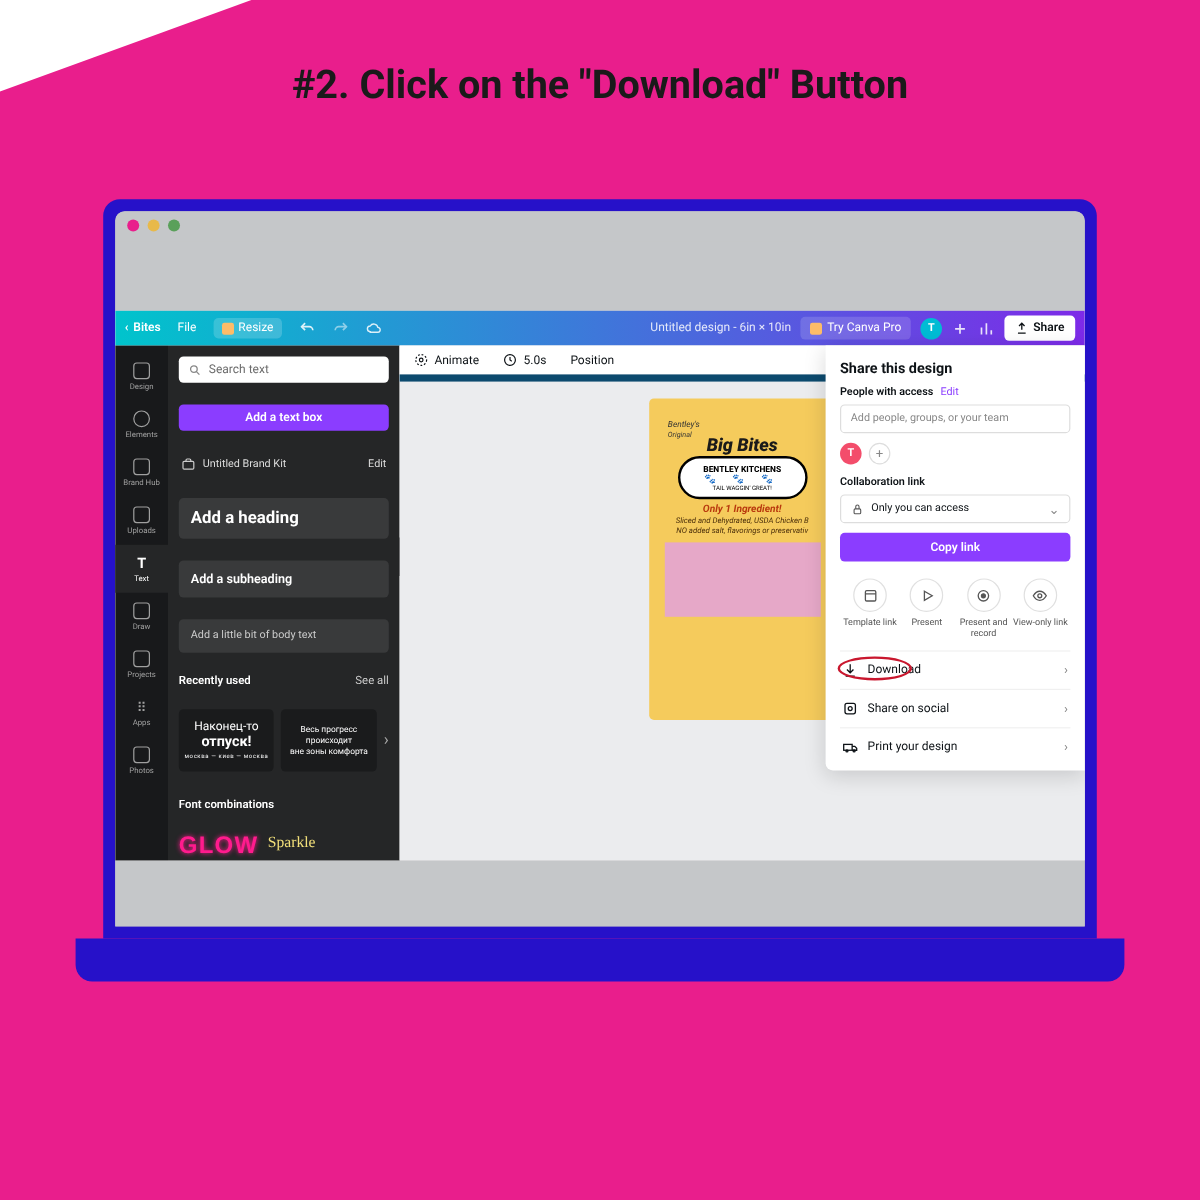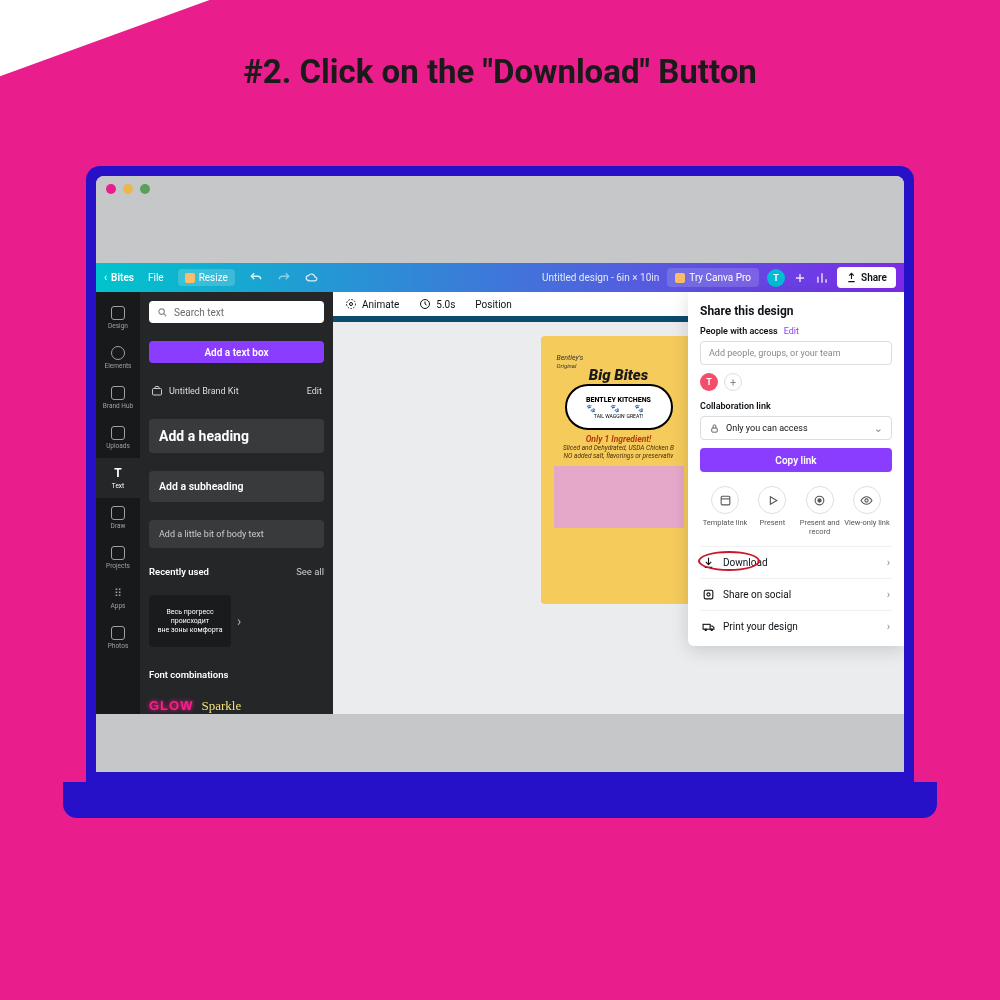--- a/index.html
+++ b/index.html
@@ -125,34 +125,34 @@
 .brandkit-row .left { display: flex; align-items: center; gap: 6px; }
 .text-block { background: #393a3b; border-radius: 4px; padding: 9px 10px; }
 .heading-1 { font-size: 14px; font-weight: 700; }
 .heading-2 { font-size: 10.5px; font-weight: 600; }
 .body-text { font-size: 9px; color: #ccc; }
 .section-row { display: flex; justify-content: space-between; align-items: center; font-size: 9.5px; color: #ccc; }
 .recent-row { display: flex; gap: 6px; align-items: center; }
 .recent-card { width: 82px; height: 52px; background: #1a1b1c; border-radius: 4px; display: flex; flex-direction: column; align-items: center; justify-content: center; color: #fff; font-family: cursive; font-size: 9px; text-align: center; }
 .chev { color: #aaa; font-size: 14px; }
 .font-combos { display: flex; gap: 8px; }
-.glow { font-size: 13px; font-weight: 900; color: #ff1b8d; text-shadow: 0 0 4px #ff1b8d; font-family: sans-serif; letter-spacing: 1px;}
+.glow { font-size: 20px; font-weight: 900; color: #ff1b8d; text-shadow: 0 0 4px #ff1b8d; font-family: sans-serif; letter-spacing: 1px;}
 .sparkle { font-size: 13px; color: #f3e07a; font-family: cursive; }
 
 .handle { position: absolute; left: 236px; top: 160px; width: 8px; height: 32px; background: #252627; border-radius: 0 6px 6px 0; }
 
 .canvas-area { flex: 1; background: #ebecee; position: relative; display: flex; flex-direction: column; }
 .context-bar { height: 30px; background: #fff; border-bottom: 6px solid #0c4a6e; display: flex; align-items: center; padding: 0 12px; gap: 20px; font-size: 10px; color: #0d1216; }
 .cb-item { display: flex; align-items: center; gap: 5px; }
 .lock-col { width: 20px; display: flex; align-items: center; justify-content: center; color: #aaa; }
 .canvas-stage { flex: 1; display: flex; align-items: flex-start; justify-content: center; padding-top: 14px; }
 .product-card { width: 156px; height: 268px; background: #f5cb5c; border-radius: 4px; padding: 18px 8px 8px 8px; display: flex; flex-direction: column; align-items: center; font-family: Georgia, serif; }
 .bentleys { font-size: 7px; font-style: italic; color: #333; align-self: flex-start; margin-left: 8px;}
 .big-bites { font-size: 15px; font-weight: 900; font-style: italic; color: #1a1a1a; margin-top: -4px;}
-.oval { width: 108px; height: 46px; background: #fff; border: 2px solid #000; border-radius: 50px; display: flex; flex-direction: column; align-items: center; justify-content: center; font-size: 7px; font-weight: 800; text-align: center; }
+.oval { width: 108px; height: 36px; background: #fff; border: 2px solid #000; border-radius: 50px; display: flex; flex-direction: column; align-items: center; justify-content: center; font-size: 7px; font-weight: 800; text-align: center; }
 .paws { font-size: 8px; letter-spacing: 6px; color: #e2a13b;}
 .only1 { font-size: 8.5px; color: #b93a0e; font-weight: 700; font-style: italic; margin-top: 4px;}
 .sliced { font-size: 6.5px; color: #4a2e0a; font-style: italic; text-align: center;}
 .pink-box { width: 130px; height: 62px; background: #e6a8c8; margin-top: 6px;}
 
 .bottom-bar { height: 28px; background: #fff; border-top: 1px solid #e3e3e3; display: flex; align-items: center; padding: 0 12px; font-size: 10px; color: #0d1216; gap: 16px; }
 .bb-right { margin-left: auto; display: flex; align-items: center; gap: 12px; }
 .slider { width: 70px; height: 3px; background: #ddd; border-radius: 2px; position: relative;}
 .slider::after{ content:""; position:absolute; left:46px; top:-3px; width:9px; height:9px; background:#0d1216; border-radius:50%;}
 .sq-ico { width: 13px; height: 13px; border: 1.3px solid #555; border-radius: 2px;}
@@ -314,20 +314,25 @@
               <span>Edit</span>
             </div>
             <div class="text-block heading-1">Add a heading</div>
             <div class="text-block heading-2">Add a subheading</div>
             <div class="text-block body-text">Add a little bit of body text</div>
             <div class="section-row">
               <span style="font-weight:600;color:#fff">Recently used</span>
               <span>See all</span>
             </div>
             <div class="recent-row">
+              <div class="recent-card">
+                <span style="font-size:10px">Наконец-то</span>
+                <span style="font-size:12px;font-weight:700">отпуск!</span>
+                <span style="font-size:5px;margin-top:3px;letter-spacing:0.5px">москва — киев — москва</span>
+              </div>
               <div class="recent-card" style="font-family:sans-serif;font-size:7px;line-height:1.3">
                 <span>Весь прогресс</span>
                 <span>происходит</span>
                 <span>вне зоны комфорта</span>
               </div>
               <span class="chev">›</span>
             </div>
             <div class="section-row" style="margin-top:4px">
               <span style="font-weight:600;color:#fff">Font combinations</span>
             </div>

